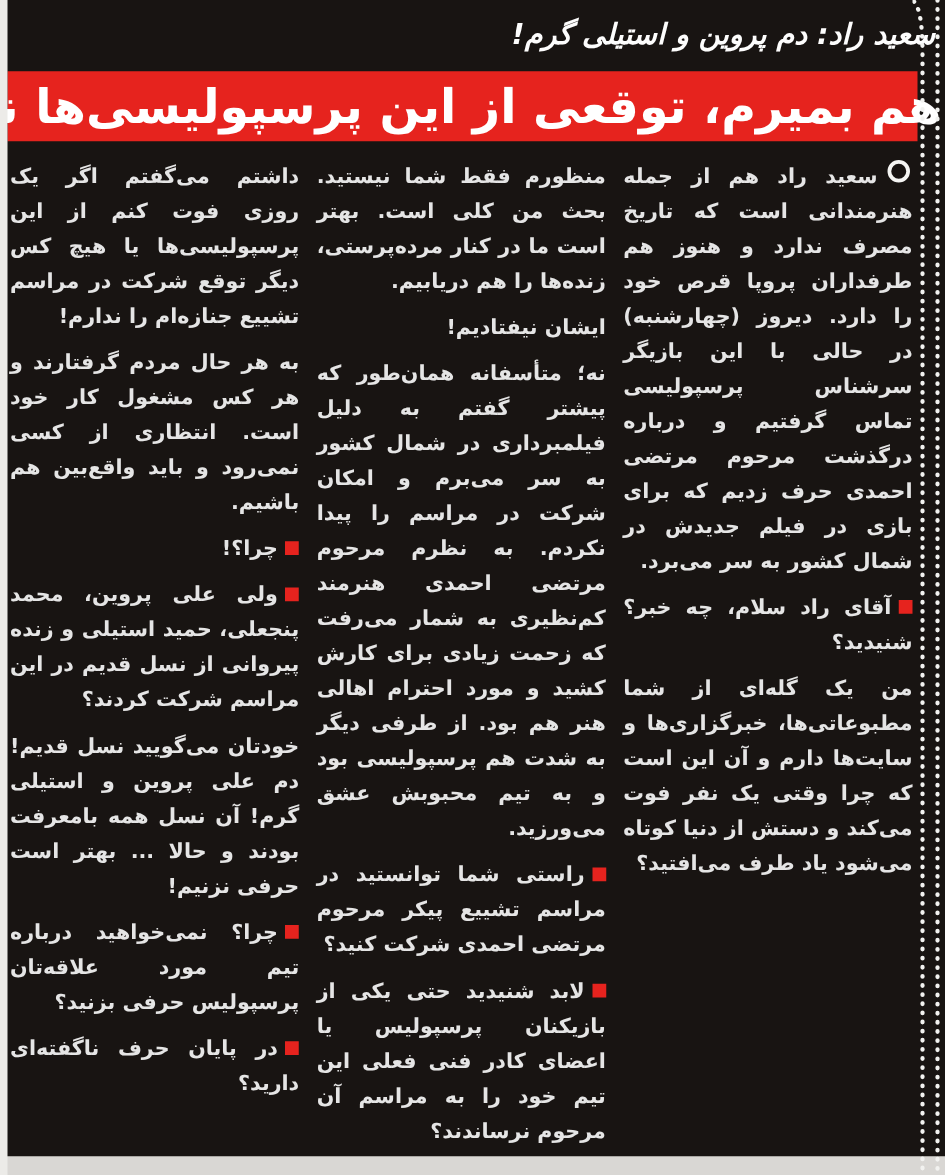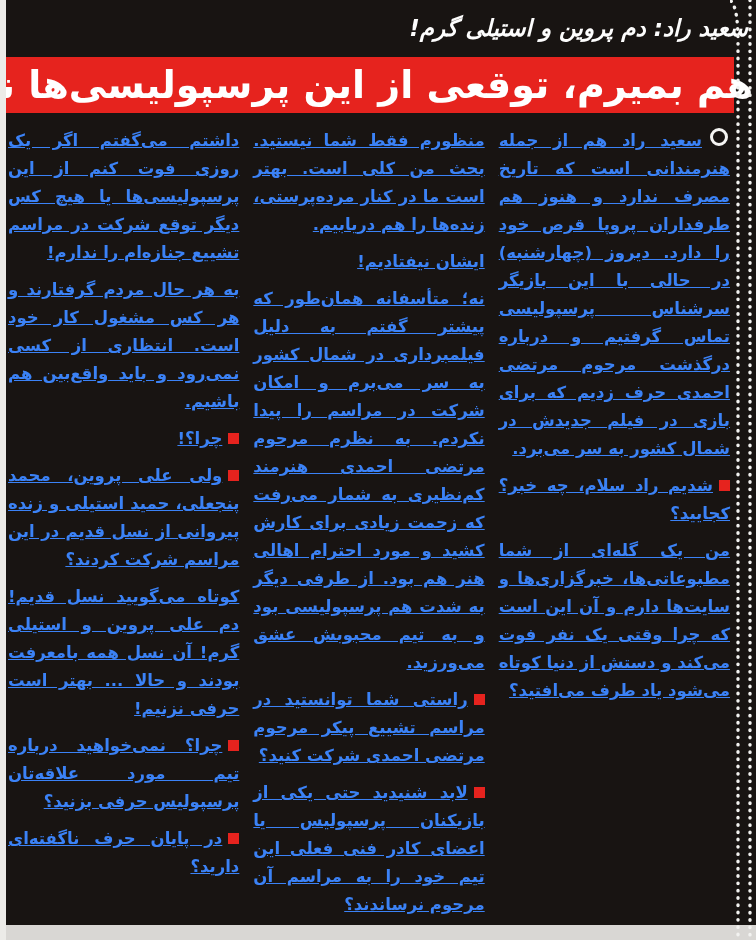--- a/index.html
+++ b/index.html
@@ -52,25 +52,24 @@
     display: flex; flex-direction: row; gap: 14px;
     padding-top: 14px;
     direction: rtl;
   }
   .col {
     flex: 1 1 0; min-width: 0;
     direction: rtl;
   }
   .block {
     margin: 0 0 9px 0;
-    color: #3b82f6;
+    color: #e5e5e5;
     font-size: 16.5px; font-weight: bold;
     line-height: 28px;
     text-align: justify;
-    text-decoration: underline;
   }
   .block:last-child { margin-bottom: 0; }
   .marker {
     display: inline-block; vertical-align: baseline;
   }
   .marker.square {
     width: 11px; height: 11px; background: #e6231e;
     margin-left: 6px;
   }
   .marker.circle {
@@ -88,37 +87,37 @@
     <div class="kicker">سعید راد: دم پروین و استیلی گرم!</div>
   </div>
 
   <div class="banner">
     <div class="headline">من هم بمیرم، توقعی از این پرسپولیسی‌ها ندارم</div>
   </div>
 
   <div class="article">
     <div class="col">
         <p class="block intro"><span class="marker circle"></span><span>سعید راد هم از جمله هنرمندانی است که تاریخ مصرف ندارد و هنوز هم طرفداران پروپا قرص خود را دارد. دیروز (چهارشنبه) در حالی با این بازیگر سرشناس پرسپولیسی تماس گرفتیم و درباره درگذشت مرحوم مرتضی احمدی حرف زدیم که برای بازی در فیلم جدیدش در شمال کشور به سر می‌برد.</span></p>
-        <p class="block question"><span class="marker square"></span><span>شدیم راد سلام، چه خبر؟ کجایید؟</span></p>
+        <p class="block question"><span class="marker square"></span><span>آقای راد سلام، چه خبر؟ شنیدید؟</span></p>
         <p class="block answer"><span>من یک گله‌ای از شما مطبوعاتی‌ها، خبرگزاری‌ها و سایت‌ها دارم و آن این است که چرا وقتی یک نفر فوت می‌کند و دستش از دنیا کوتاه می‌شود یاد طرف می‌افتید؟</span></p>
       </div>
     <div class="col">
         <p class="block answer"><span>منظورم فقط شما نیستید. بحث من کلی است. بهتر است ما در کنار مرده‌پرستی، زنده‌ها را هم دریابیم.</span></p>
         <p class="block question"><span>ایشان نیفتادیم!</span></p>
         <p class="block answer"><span>نه؛ متأسفانه همان‌طور که پیشتر گفتم به دلیل فیلمبرداری در شمال کشور به سر می‌برم و امکان شرکت در مراسم را پیدا نکردم. به نظرم مرحوم مرتضی احمدی هنرمند کم‌نظیری به شمار می‌رفت که زحمت زیادی برای کارش کشید و مورد احترام اهالی هنر هم بود. از طرفی دیگر به شدت هم پرسپولیسی بود و به تیم محبوبش عشق می‌ورزید.</span></p>
         <p class="block question"><span class="marker square"></span><span>راستی شما توانستید در مراسم تشییع پیکر مرحوم مرتضی احمدی شرکت کنید؟</span></p>
         <p class="block question"><span class="marker square"></span><span>لابد شنیدید حتی یکی از بازیکنان پرسپولیس یا اعضای کادر فنی فعلی این تیم خود را به مراسم آن مرحوم نرساندند؟</span></p>
         <p class="block answer"><span>توقعی نمی‌رود! من هم اگر روزی بمیرم و از دنیا بروم ...</span></p>
       </div>
     <div class="col">
         <p class="block answer"><span>داشتم می‌گفتم اگر یک روزی فوت کنم از این پرسپولیسی‌ها یا هیچ کس دیگر توقع شرکت در مراسم تشییع جنازه‌ام را ندارم!</span></p>
         <p class="block answer"><span>به هر حال مردم گرفتارند و هر کس مشغول کار خود است. انتظاری از کسی نمی‌رود و باید واقع‌بین هم باشیم.</span></p>
         <p class="block question"><span class="marker square"></span><span>چرا؟!</span></p>
         <p class="block question"><span class="marker square"></span><span>ولی علی پروین، محمد پنجعلی، حمید استیلی و زنده پیروانی از نسل قدیم در این مراسم شرکت کردند؟</span></p>
-        <p class="block answer"><span>کوتاه می‌گویید نسل قدیم! دم علی پروین و استیلی گرم! آن نسل همه بامعرفت بودند و حالا ... بهتر است حرفی نزنیم!</span></p>
+        <p class="block answer"><span>خودتان می‌گویید نسل قدیم! دم علی پروین و استیلی گرم! آن نسل همه بامعرفت بودند و حالا ... بهتر است حرفی نزنیم!</span></p>
         <p class="block question"><span class="marker square"></span><span>چرا؟ نمی‌خواهید درباره تیم مورد علاقه‌تان پرسپولیس حرفی بزنید؟</span></p>
         <p class="block question"><span class="marker square"></span><span>در پایان حرف ناگفته‌ای دارید؟</span></p>
       </div>
   </div>
 
   <div class="edge-left"></div>
   <div class="edge-bottom"></div>
 
   <svg class="perforation" viewBox="0 0 26 940" xmlns="http://www.w3.org/2000/svg">
     <path d="M 1 1 Q 8 8 8 42 L 8 940" fill="none" stroke="#f2f2f0" stroke-width="3.4" stroke-linecap="round" stroke-dasharray="0.5 6.8"></path>

